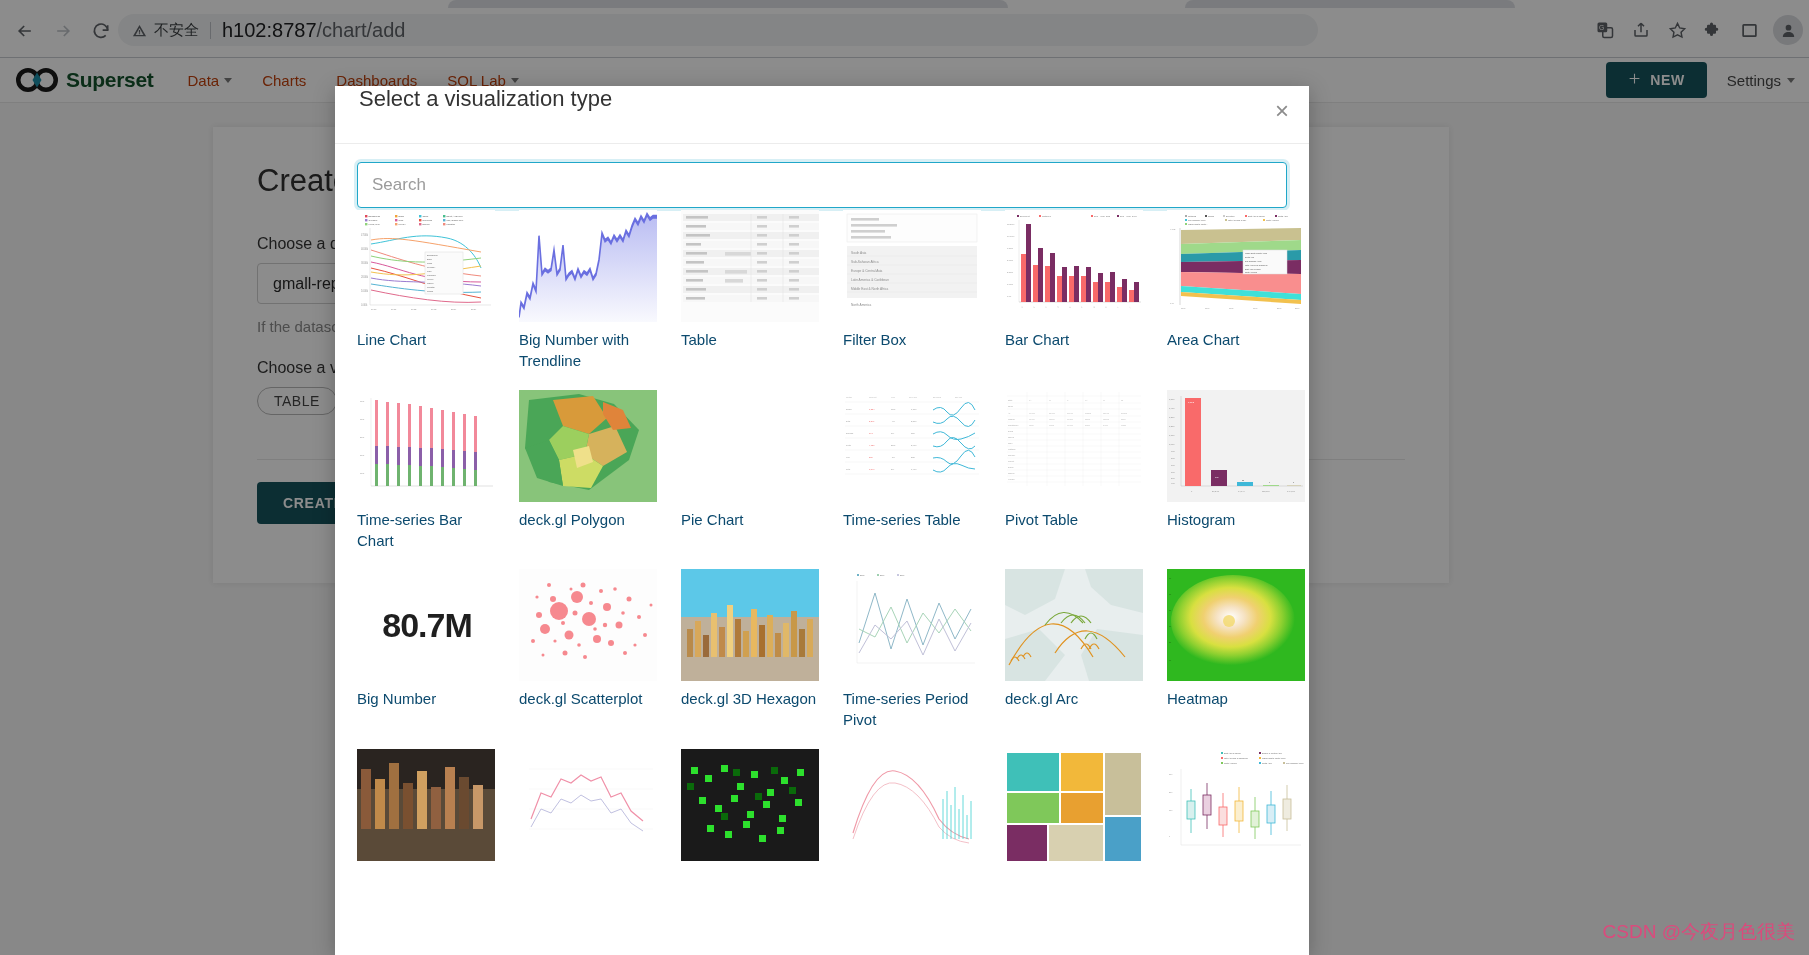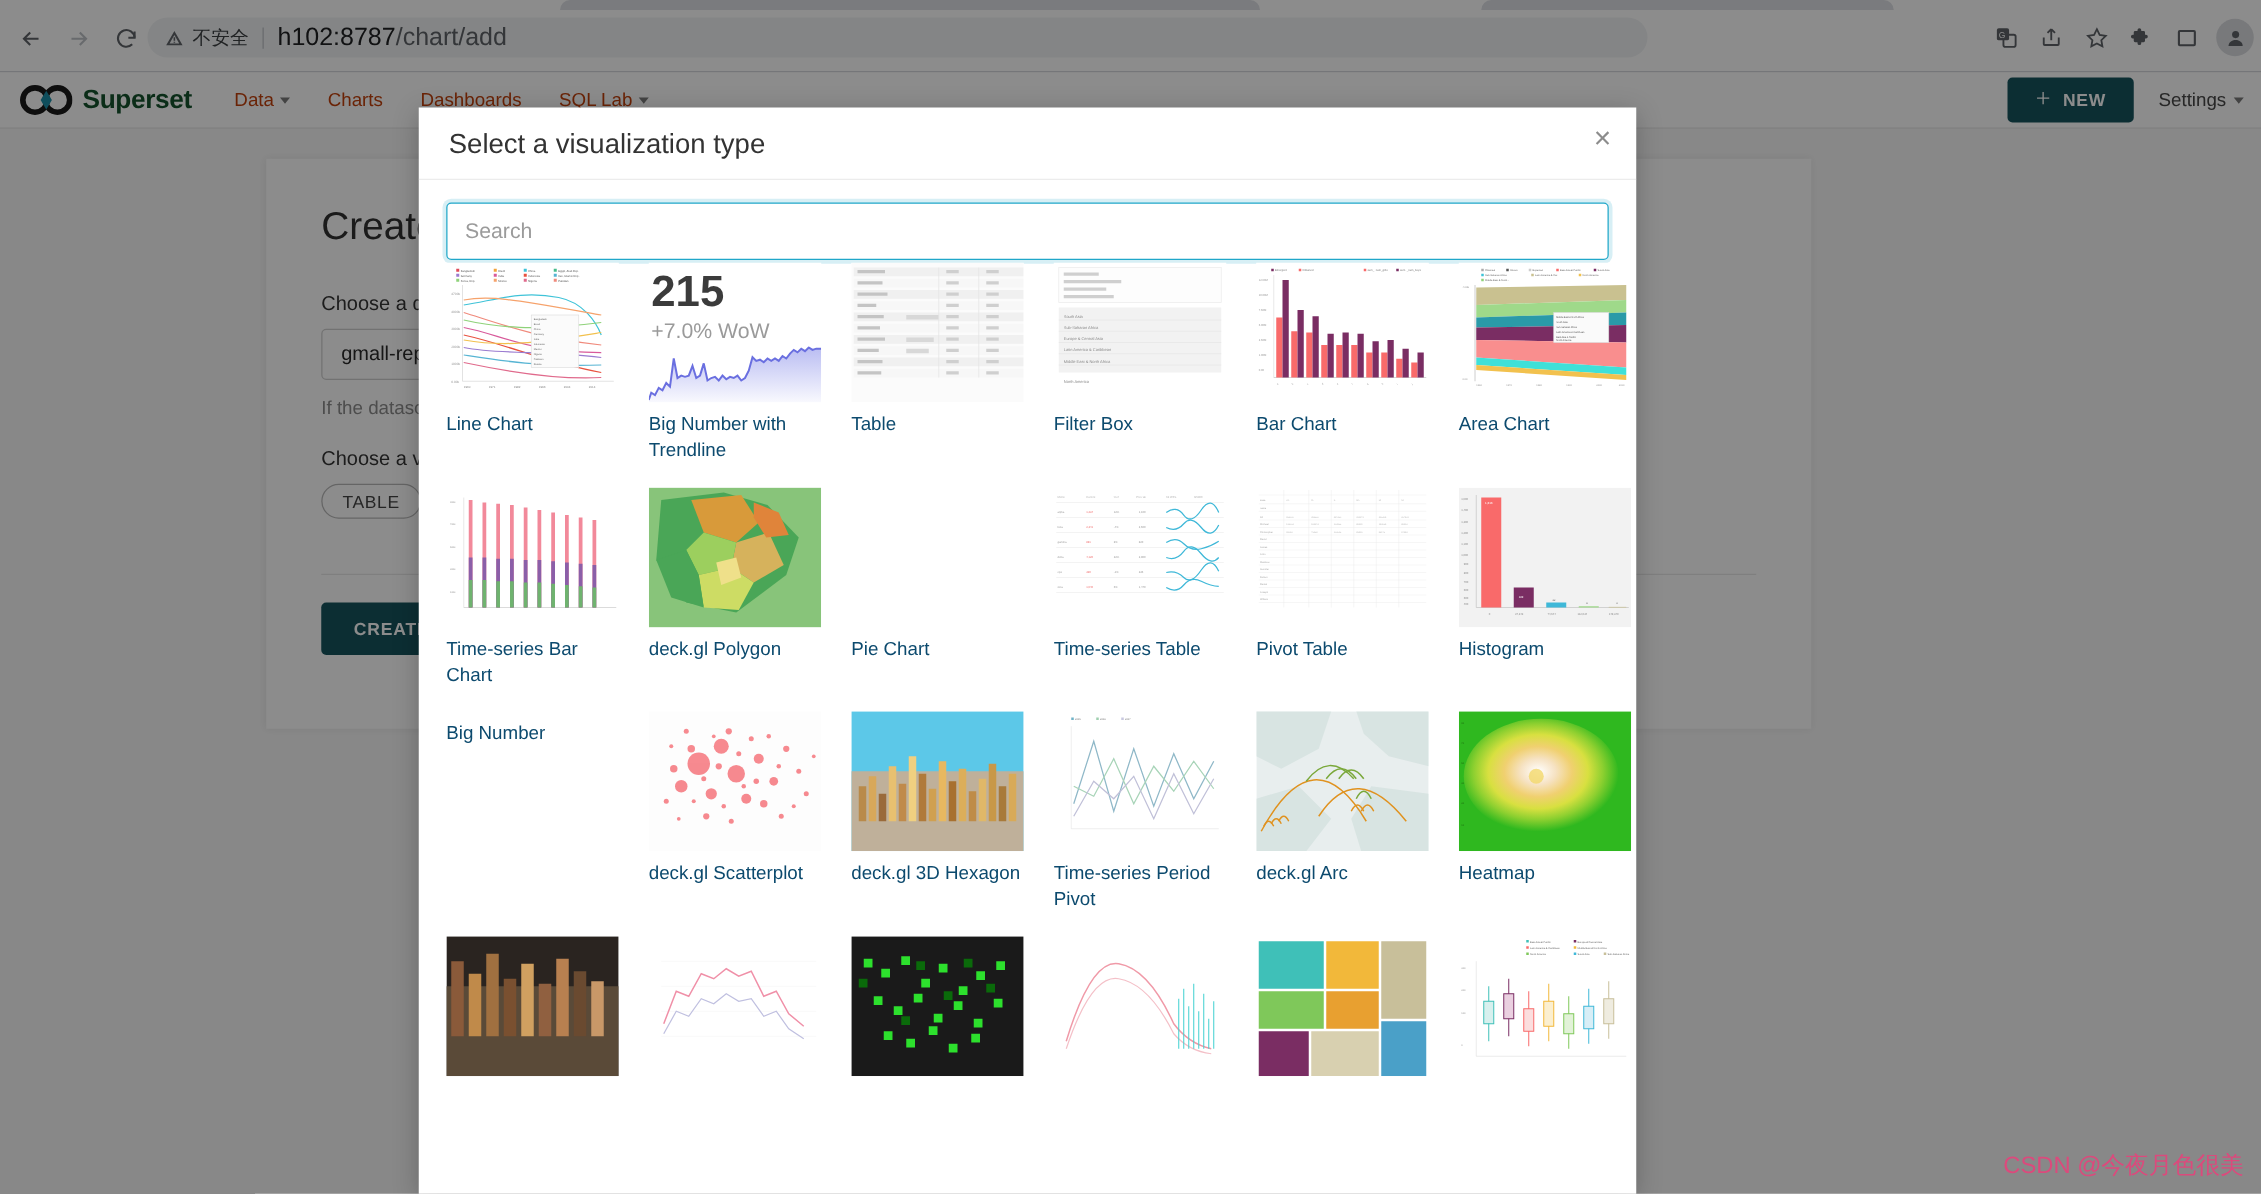--- a/index.html
+++ b/index.html
@@ -148,21 +148,21 @@
   
   #modal {
     position: absolute; top: 86px; left: 335px;
     width: 974px; height: 869px;
     background: #ffffff;
     box-shadow: 0 4px 20px rgba(0,0,0,.25);
     overflow: hidden;
   }
   #modal-header {
     height: 58px; border-bottom: 1px solid #ececec;
-    display: flex; align-items: center; padding: 0 24px;
+    display: flex; align-items: flex-start; padding: 0 24px;
     position: relative;
   }
   #modal-title { font-size: 22px; color: #333333; font-weight: normal; }
   #modal-close {
     position: absolute; right: 20px; top: 13px;
     font-size: 24px; color: #8c8c8c; line-height: 1;
   }
   #search-wrap { padding: 18px 22px 0 22px; }
   #search-input {
     width: 100%; height: 46px;
@@ -435,24 +435,20 @@
               <text x="70" y="82">Russia</text>
           </g>
         </svg>
       </div>
       <div class="viz-label">Line Chart</div>
     </div>
 
     <div class="viz-card">
       <div class="thumb">
         <div class="gfx" style="display:flex;flex-direction:column;">
-          <div style="padding:6px 0 0 2px;">
-            <div style="font-size:35px;font-weight:bold;color:#3b3b3b;line-height:1;">215</div>
-            <div style="font-size:17px;color:#9a9a9a;margin-top:4px;">+7.0% WoW</div>
-          </div>
           <svg viewBox="0 0 138 46" preserveAspectRatio="none" style="flex:1;margin-top:2px;">
             <defs>
                 <linearGradient id="tlg" x1="0" y1="0" x2="0" y2="1">
               <stop offset="0" stop-color="#8187e8" stop-opacity=".55"></stop>
               <stop offset="1" stop-color="#8187e8" stop-opacity=".05"></stop>
             </linearGradient>
               </defs>
             <path d="M0 44 L2 38 L5 40 L8 34 L11 36 L14 30 L17 33 L20 10 L23 26 L26 24 L29 25 L32 24 L35 16 L38 26 L41 24 L44 14 L47 28 L50 26 L53 25 L56 28 L59 24 L62 27 L65 25 L68 26 L71 24 L74 28 L77 26 L80 20 L83 9 L86 12 L89 11 L92 13 L95 10 L98 12 L101 10 L104 12 L107 8 L110 10 L113 6 L116 3 L119 5 L122 2 L125 4 L128 1 L131 3 L134 2 L138 2 L138 46 L0 46 Z" fill="url(#tlg)"></path>
             <path d="M0 44 L2 38 L5 40 L8 34 L11 36 L14 30 L17 33 L20 10 L23 26 L26 24 L29 25 L32 24 L35 16 L38 26 L41 24 L44 14 L47 28 L50 26 L53 25 L56 28 L59 24 L62 27 L65 25 L68 26 L71 24 L74 28 L77 26 L80 20 L83 9 L86 12 L89 11 L92 13 L95 10 L98 12 L101 10 L104 12 L107 8 L110 10 L113 6 L116 3 L119 5 L122 2 L125 4 L128 1 L131 3 L134 2 L138 2" fill="none" stroke="#6a6fe0" stroke-width="1.6"></path>
           </svg>
@@ -930,20 +926,25 @@
             <text x="71" y="102">74,644</text>
               <text x="95" y="102">112,034</text>
             <text x="120" y="102">149,340</text>
           </g>
         </svg>
       </div>
       <div class="viz-label">Histogram</div>
     </div>
 
     <div class="viz-card">
+      <div class="thumb">
+        <div class="bignum huge" style="align-items:center;text-align:center;">
+          <div class="v">80.7M</div>
+        </div>
+      </div>
       <div class="viz-label">Big Number</div>
     </div>
 
     <div class="viz-card">
       <div class="thumb">
         <svg viewBox="0 0 138 112" preserveAspectRatio="none">
           <rect width="138" height="112" fill="#fdfdfd"></rect>
           <g fill="#f4636b" opacity=".75">
             <circle cx="40" cy="42" r="9"></circle>
               <circle cx="58" cy="28" r="6"></circle>

